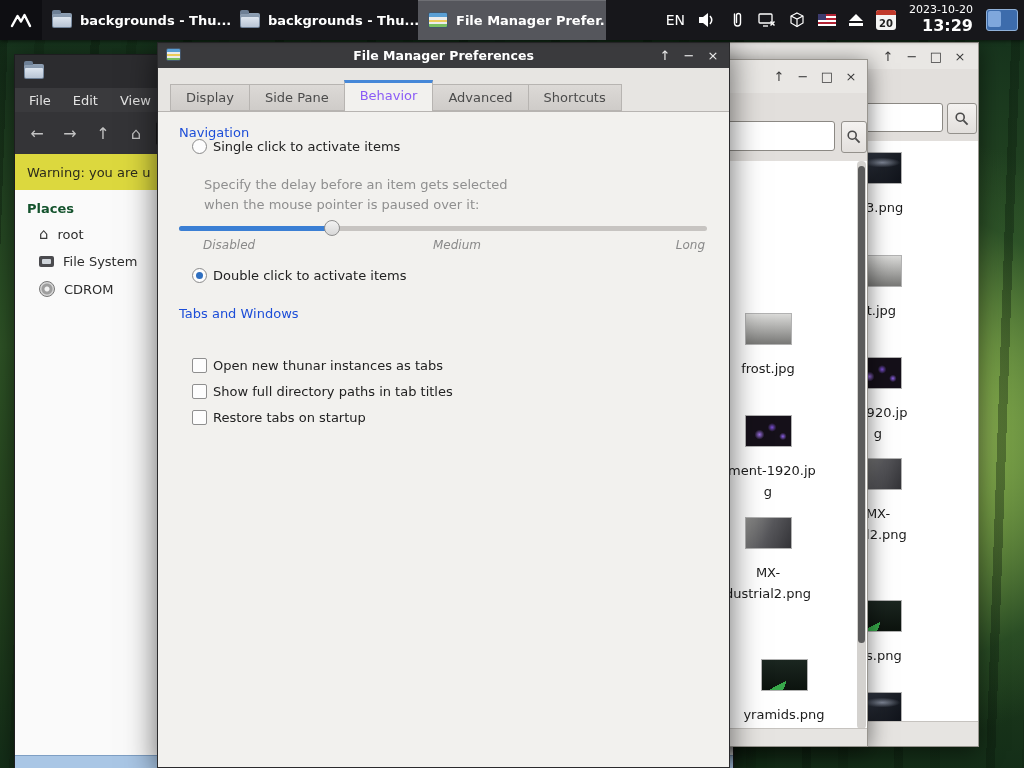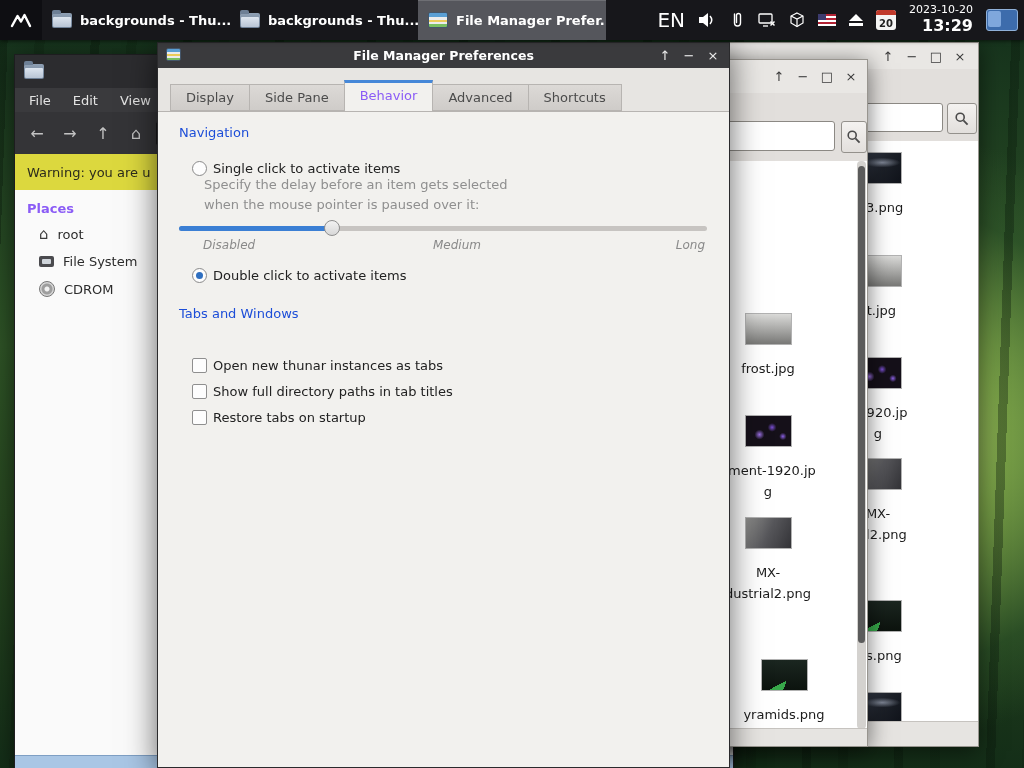--- a/index.html
+++ b/index.html
@@ -15,21 +15,21 @@
     background:repeating-linear-gradient(92deg, rgba(8,22,10,.35) 0 9px, rgba(0,0,0,0) 9px 36px, rgba(12,30,14,.25) 36px 46px, rgba(0,0,0,0) 46px 92px);}
 
   
   #panel{position:absolute;left:0;top:0;width:1024px;height:40px;background:#17171b;
          display:flex;align-items:center;z-index:50;box-shadow:0 1px 4px rgba(0,0,0,.6);}
   .menu-btn{width:42px;height:40px;background:#0e0e12;border:none;display:flex;align-items:center;justify-content:center;cursor:pointer;}
   .task{width:188px;height:40px;display:flex;align-items:center;gap:8px;padding:0 10px;box-sizing:border-box;
         color:#fff;font-weight:bold;font-size:13px;white-space:nowrap;overflow:hidden;cursor:pointer;}
   .task.active{background:#55565c;box-shadow:inset 0 1px 0 rgba(255,255,255,.15);}
   .tray{margin-left:auto;display:flex;align-items:center;gap:13px;padding-right:6px;color:#fff;}
-  .tray .txt{font-size:20px;}
+  .tray .txt{font-size:14px;}
   .clock{text-align:right;line-height:1.15;}
   .clock .date{font-size:11px;}
   .clock .time{font-size:16px;font-weight:bold;}
   .pager{width:30px;height:20px;background:#3d6cac;border:1px solid #8fb0d8;border-radius:3px;position:relative;cursor:pointer;}
   .pager::before{content:"";position:absolute;left:1px;top:1px;width:13px;height:16px;background:#7fa7dc;border-radius:2px;}
   .flag{width:18px;height:12px;background:repeating-linear-gradient(180deg,#b22234 0 2px,#fff 2px 4px);position:relative;}
   .flag::before{content:"";position:absolute;left:0;top:0;width:8px;height:6px;background:#3c3b6e;}
   .eject{display:flex;flex-direction:column;align-items:center;gap:2px;}
   .eject .tri{width:0;height:0;border-left:7px solid transparent;border-right:7px solid transparent;border-bottom:7px solid #fff;}
   .eject .bar{width:14px;height:3px;background:#fff;}
@@ -45,21 +45,21 @@
   #lw{left:14px;top:54px;width:720px;height:714px;background:#f7f6f5;border:1px solid #1d1d1f;box-sizing:border-box;z-index:5;}
   .lw-title{height:33px;background:#2c2c2f;display:flex;align-items:center;padding:0 9px;}
   .lw-menu{height:24px;background:#3a3a3d;display:flex;align-items:center;padding-left:3px;color:#e3e3e3;}
   .lw-menu .mi{padding:0 11px;cursor:pointer;}
   .lw-tools{height:42px;background:#343437;display:flex;align-items:center;gap:7px;padding-left:9px;}
   .tbtn{width:26px;height:26px;display:flex;align-items:center;justify-content:center;color:#c3c3c3;font-size:16px;cursor:pointer;border-radius:3px;}
   .lw-path{height:25px;width:560px;border:1px solid #191919;border-radius:3px;background:#fff;outline:none;padding:0 6px;font:inherit;}
   .lw-warn{height:36px;background:#dcd83e;color:#2c2c1d;display:flex;align-items:center;padding-left:12px;}
   .lw-body{height:565px;display:flex;background:#fff;}
   .lw-side{width:170px;background:#fafafa;border-right:1px solid #d6d4d2;}
-  .shead{font-weight:bold;color:#8b5cf6;padding:11px 0 5px 12px;}
+  .shead{font-weight:bold;color:#14532d;padding:11px 0 5px 12px;}
   .sitem{display:flex;align-items:center;gap:9px;padding:6px 0 6px 24px;color:#2c2c2c;cursor:pointer;}
   .ic-home{font-size:15px;color:#3c3c3c;line-height:1;}
   .ic-drive{width:15px;height:11px;background:#4a4a4e;border-radius:2px;position:relative;}
   .ic-drive::before{content:"";position:absolute;left:3px;top:3px;width:9px;height:5px;background:#cfd4da;border-radius:1px;}
   .ic-disc{width:14px;height:14px;border-radius:50%;border:1px solid #767676;
            background:radial-gradient(circle,#f2f2f2 0 2px,#9e9e9e 3px 5px,#d6d6d6 6px);}
   .lw-status{height:14px;background:#a9c6e5;border-top:1px solid #7e9fc4;}
 
   
   #wa{left:700px;top:42px;width:279px;height:705px;background:#eceae7;border:1px solid #98958f;box-sizing:border-box;z-index:8;}
@@ -292,21 +292,21 @@
       <span class="tab">Display</span>
       <span class="tab">Side Pane</span>
       <span class="tab active">Behavior</span>
       <span class="tab">Advanced</span>
       <span class="tab">Shortcuts</span>
     </div>
 
     <div class="pf-content">
       <div class="ph" style="top:13px;">Navigation</div>
 
-      <div class="prow" style="top:49px;">
+      <div class="prow" style="top:27px;">
         <span class="radio"></span>
         <span>Single click to activate items</span>
       </div>
 
       <div class="hint" style="top:65px;">Specify the delay before an item gets selected</div>
       <div class="hint" style="top:85px;">when the mouse pointer is paused over it:</div>
 
       <div class="sl-wrap" style="top:108px;">
         <div class="sl-track"></div>
         <div class="sl-fill"></div>

